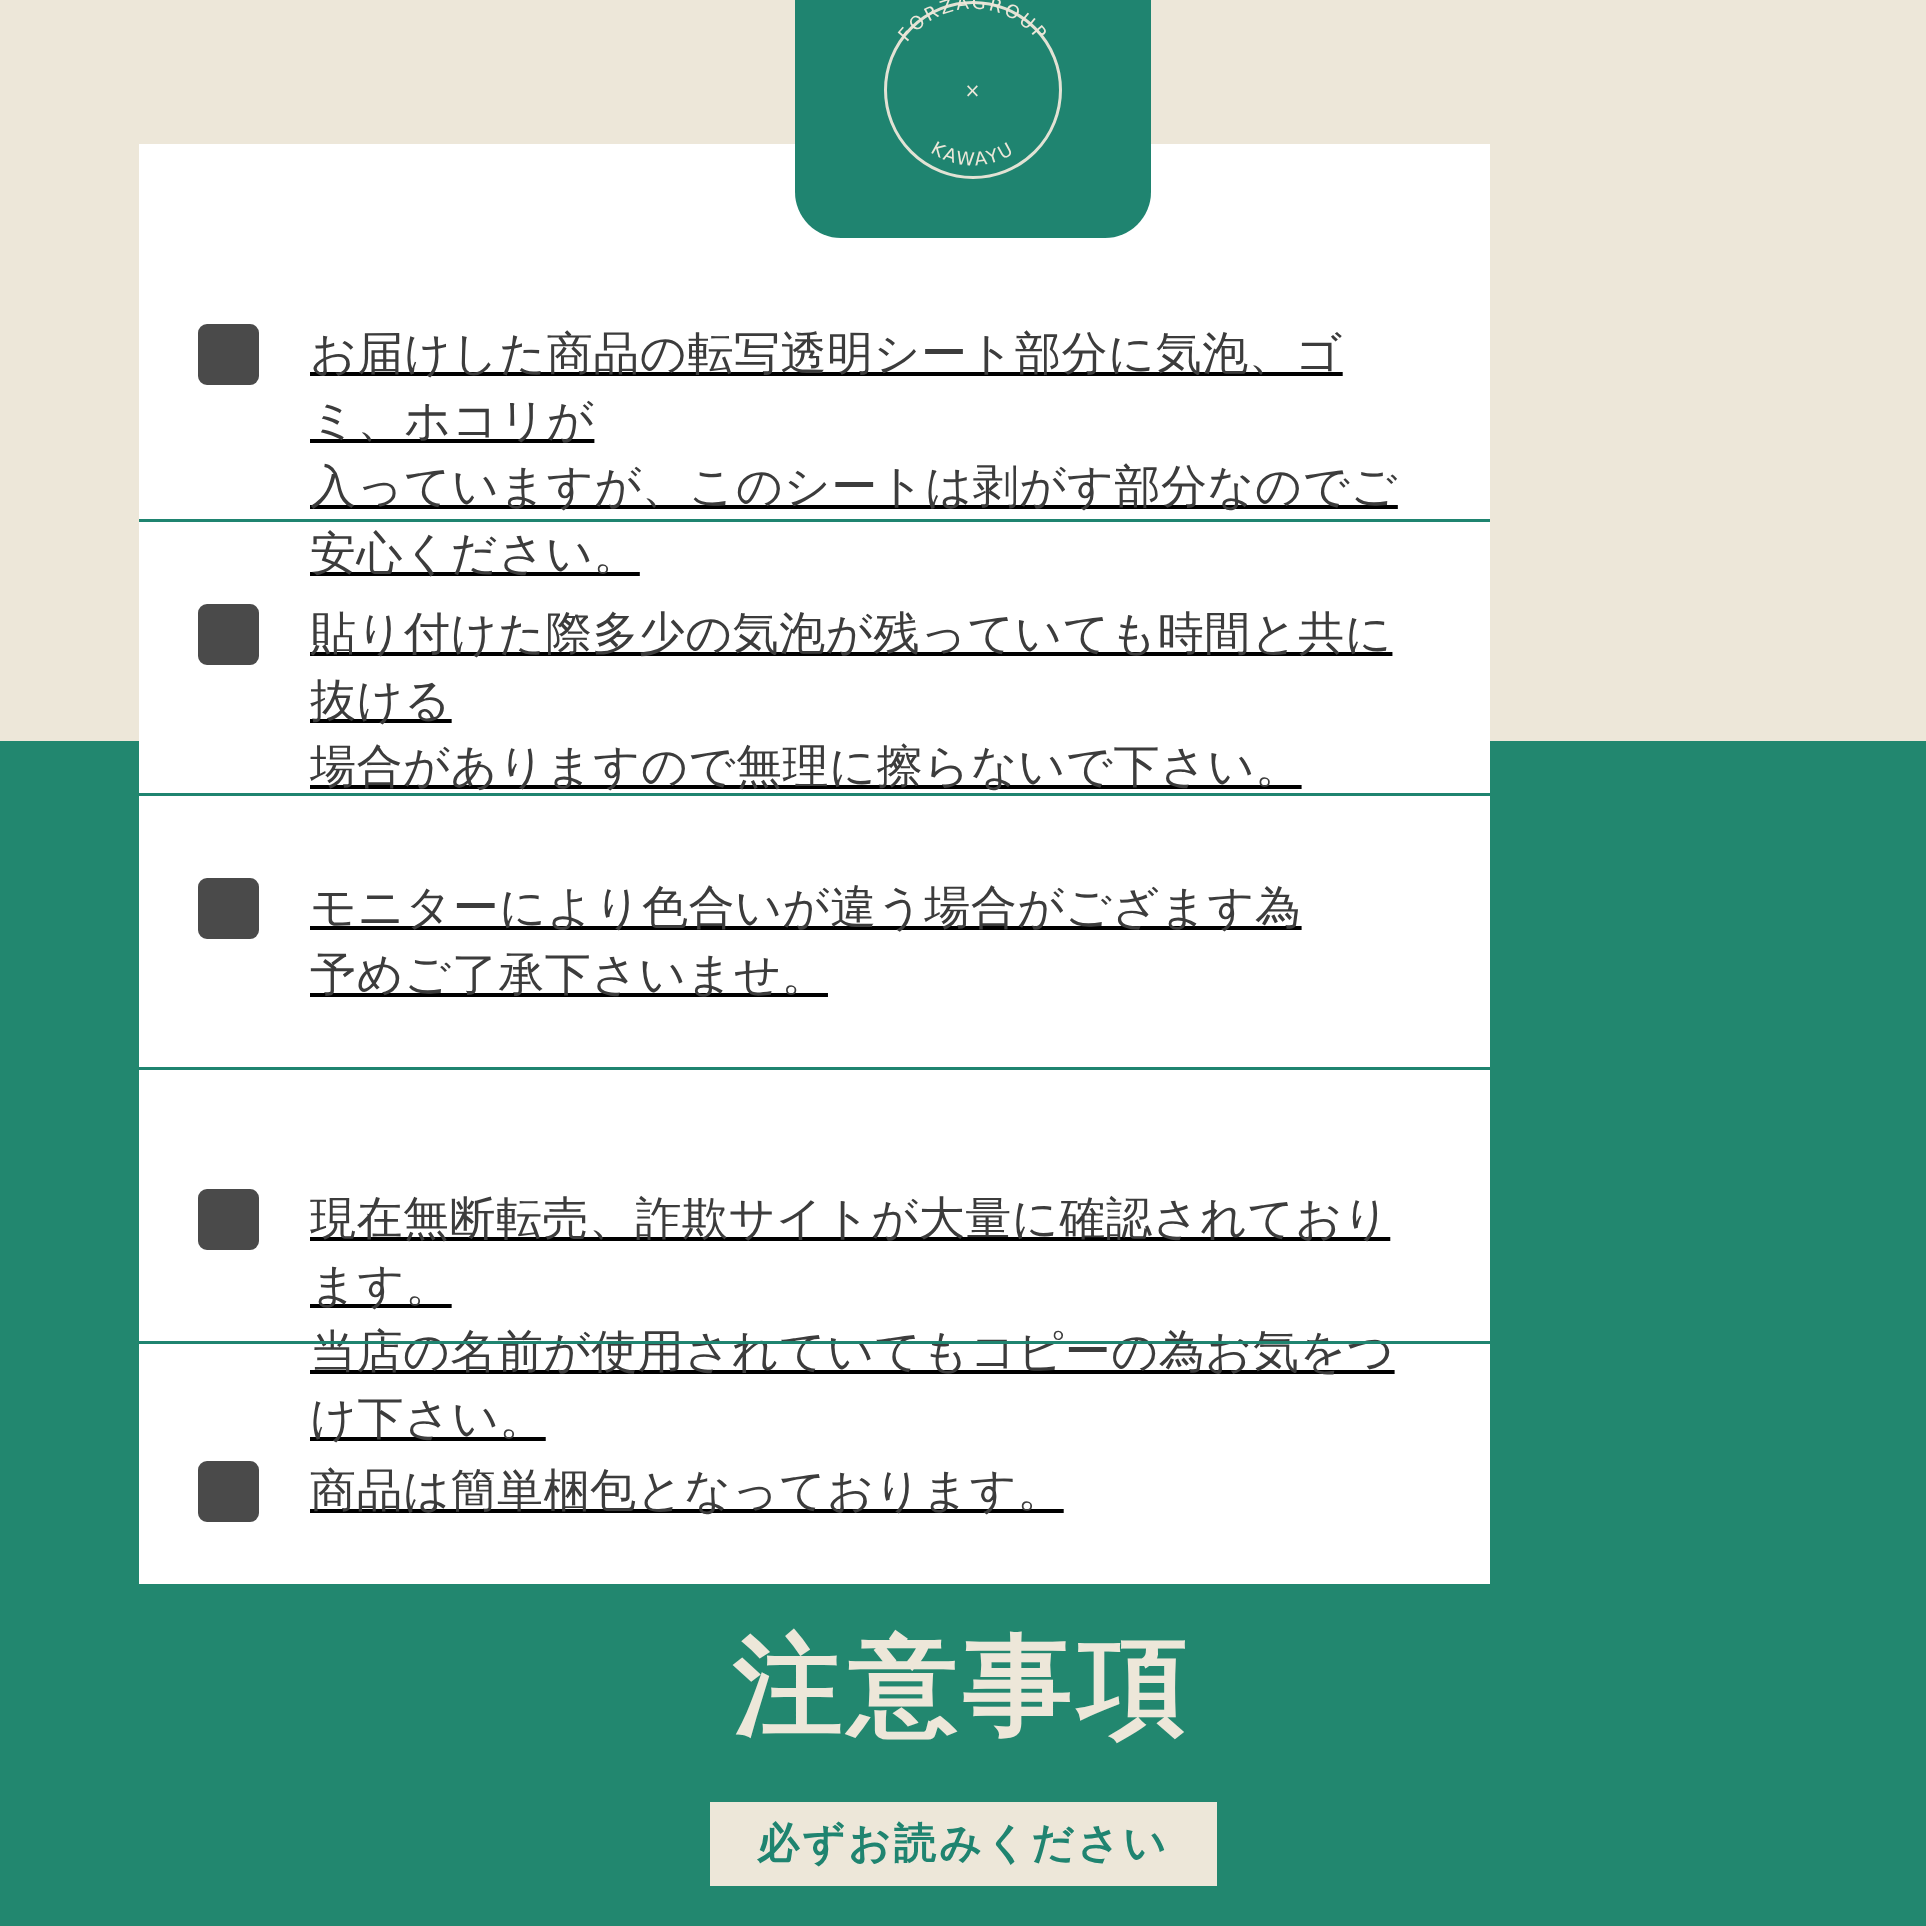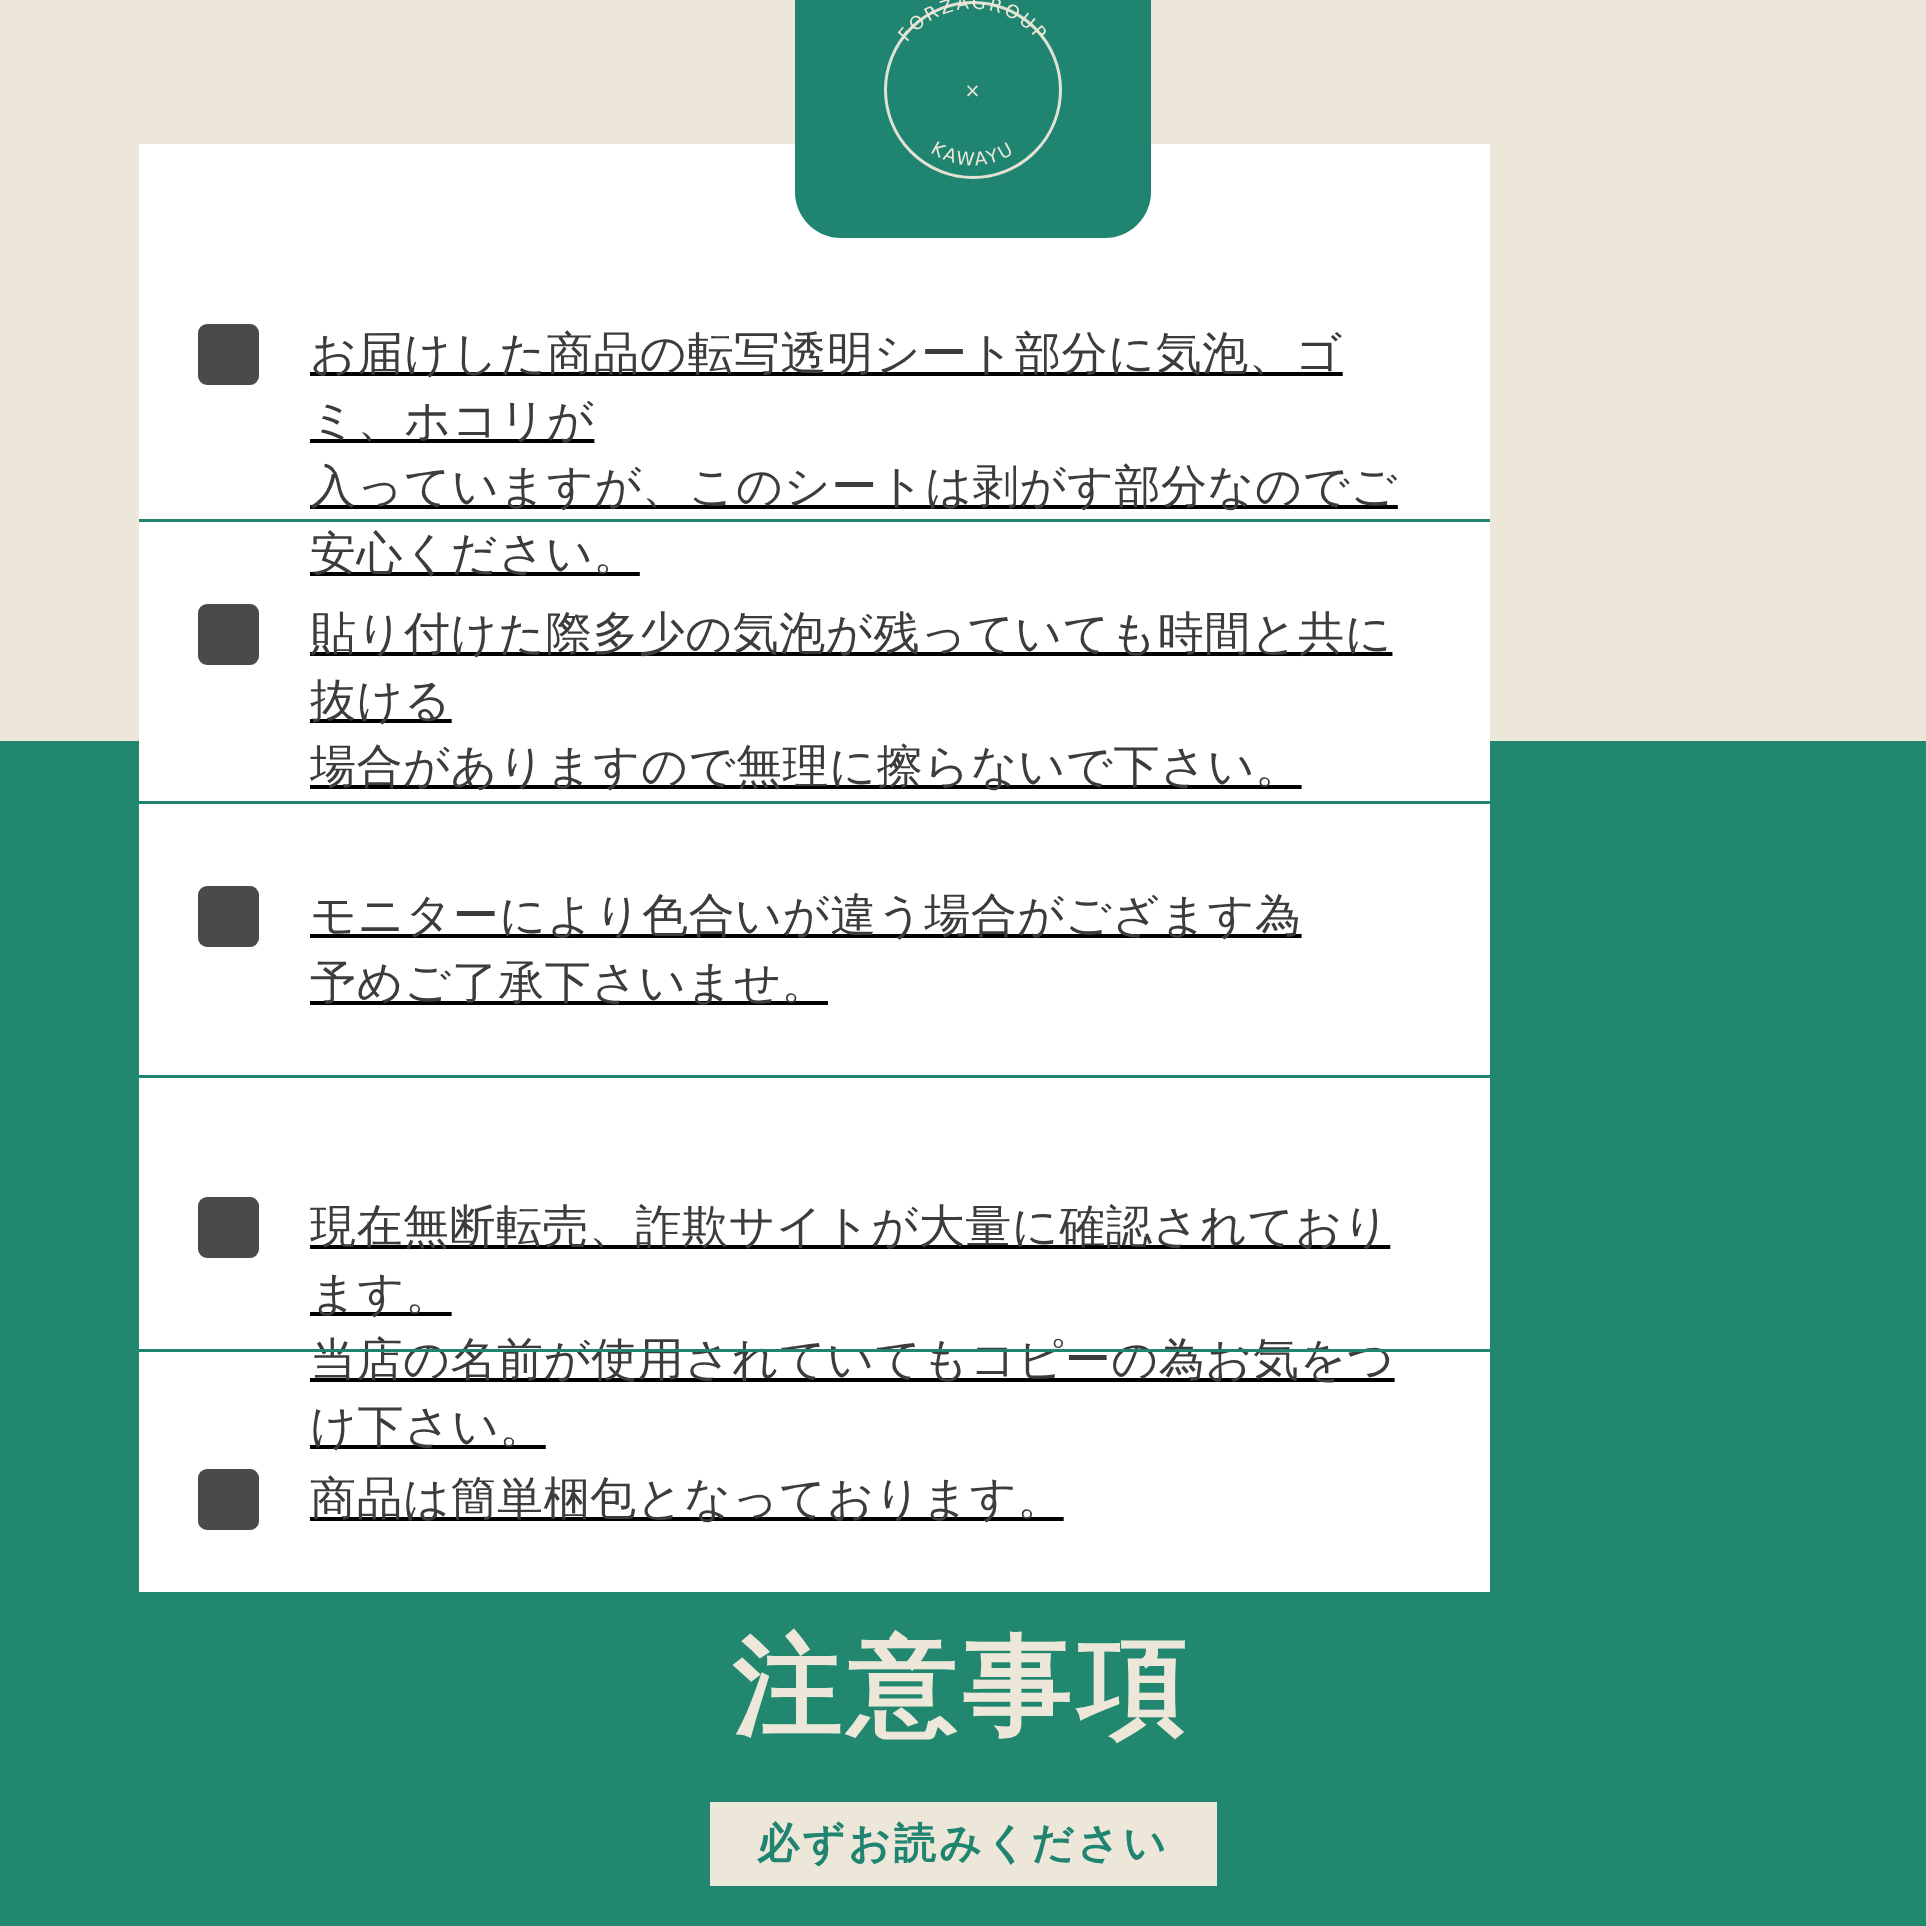--- a/index.html
+++ b/index.html
@@ -107,21 +107,21 @@
     position: absolute;
     left: 0;
     top: 0;
     width: 100%;
     height: 3px;
     background: #1f8470;
   }
 
   .row-0 { height: 375px; padding-top: 176px; }
   .row-1 { height: 274px; padding-top: 81px; }
-  .row-2 { height: 274px; padding-top: 81px; margin-top: 8px; }
+  .row-2 { height: 274px; padding-top: 81px; }
   .row-3 { height: 274px; padding-top: 118px; }
   .row-4 { height: 243px; padding-top: 116px; }
 
   .bullet {
     flex: 0 0 auto;
     width: 61px;
     height: 61px;
     background: #4a4a4a;
     border-radius: 9px;
     margin-right: 51px;

